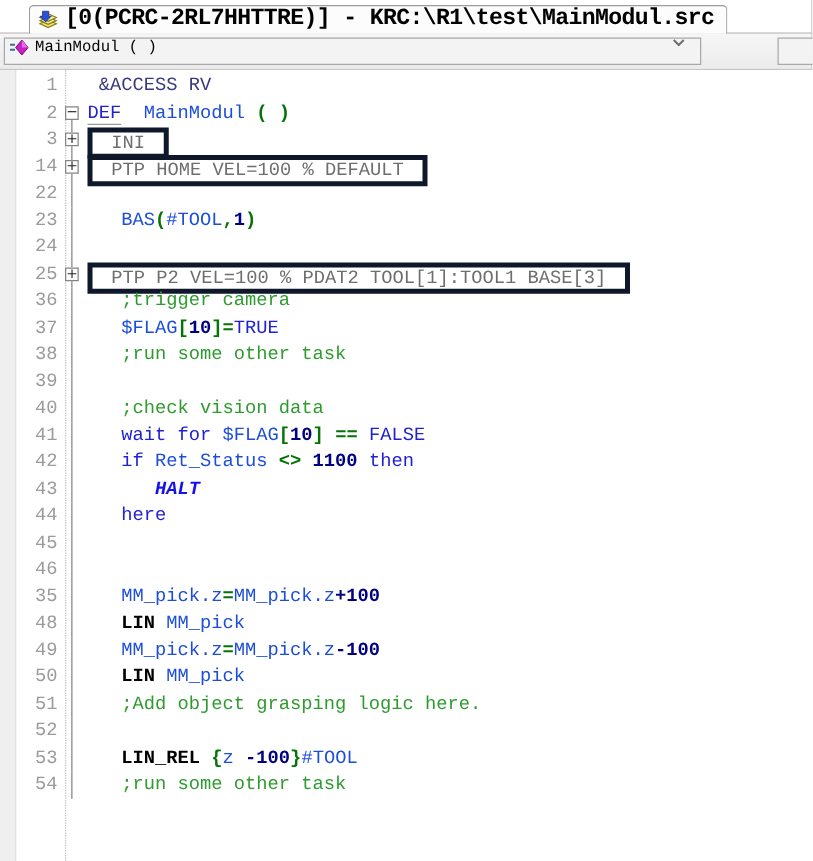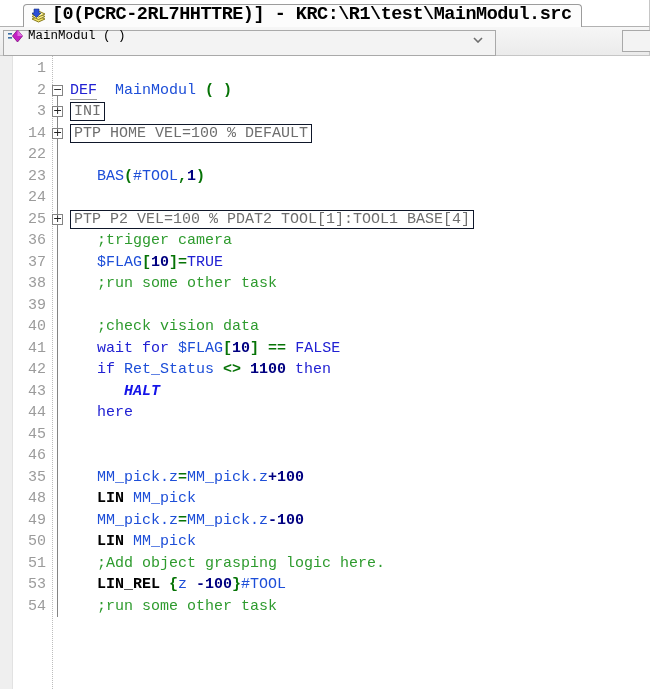--- a/index.html
+++ b/index.html
@@ -28,23 +28,23 @@
     letter-spacing:-0.5px;
   }
 
   
   .combobar{
     height:29px;background:linear-gradient(#f6f6f6,#ebebeb);
     border-bottom:1px solid #c6c6c6;position:relative;box-sizing:border-box;
     border-right:1px solid #c6c6c6;
   }
   .combo{
-    position:absolute;left:3px;top:3px;width:493px;height:22px;
+    position:absolute;left:3px;top:3px;width:558px;height:22px;
     background:#f3f3f3;border:1px solid #a9a9a9;box-sizing:border-box;
-    display:flex;align-items:flex-end;gap:5px;padding:12px 4px;cursor:default;
+    display:flex;align-items:flex-start;gap:5px;padding:0 4px;cursor:default;
   }
   .combo-label{font-size:12.5px;color:#000;white-space:pre;}
   .combo-chevron{margin-left:auto;margin-right:8px;display:flex;align-items:center;}
   .combo2{
     position:absolute;left:622px;top:3px;width:34px;height:22px;
     background:#f3f3f3;border:1px solid #a9a9a9;box-sizing:border-box;
   }
 
   
   .editor{
@@ -73,21 +73,21 @@
     cursor:pointer;font-family:"DejaVu Sans",sans-serif;
   }
   .vline-full{position:absolute;left:6px;top:0;bottom:0;width:1px;background:#848484;}
   .vline-top{position:absolute;left:6px;top:0;height:5px;width:1px;background:#848484;}
   .vline-bottom{position:absolute;left:6px;top:16px;bottom:0;width:1px;background:#848484;}
   .vline-half{position:absolute;left:6px;top:0;height:11px;width:1px;background:#848484;}
   .hline{position:absolute;left:6px;top:10px;right:1px;height:1px;background:#848484;}
 
   .code-text{flex:1;white-space:pre;color:#000;}
   .collapsed-box{
-    display:inline-block;border:1px solid #0f172a;padding:0 3px;
+    display:inline-block;border:4px solid #0f172a;padding:0 15px;
     line-height:17px;margin-top:1px;vertical-align:top;
     color:var(--c-fold_gray,#6e6e6e);
   }
 
   .sty-plain{color:#1d4ed8;}
   .sty-key{color:var(--c-keyword,#2121d3);}
   .sty-underline{border-bottom:1px solid #9b9b9b;margin-top:10px;}
   .sty-op{color:var(--c-operator,#067306);font-weight:bold;}
   .sty-num{color:var(--c-number,#000080);font-weight:bold;}
   .sty-comment{color:var(--c-comment,#2e9b2e);}
@@ -132,42 +132,43 @@
         </svg>
       </span>
     </div>
     <div class="combo2"></div>
   </div>
 
   <div class="editor">
     <div class="icon-strip"></div>
     <div class="dotted-sep"></div>
     <div class="code-lines">
-        <div class="code-row"><div class="gutter-num">1</div><div class="fold-cell"></div></div>
+        <div class="code-row"><div class="gutter-num">1</div><div class="fold-cell"></div><div class="code-text"><span class="sty-access"> &amp;ACCESS RV</span></div></div>
         <div class="code-row"><div class="gutter-num">2</div><div class="fold-cell"><div class="fold-box-marker">−</div><div class="vline-bottom"></div></div><div class="code-text"><span class="sty-key sty-underline">DEF</span><span class="sty-plain">  MainModul </span><span class="sty-op">( )</span></div></div>
         <div class="code-row"><div class="gutter-num">3</div><div class="fold-cell"><div class="vline-top"></div><div class="fold-box-marker">+</div><div class="vline-bottom"></div></div><div class="code-text"><span class="collapsed-box"><span class="sty-fold">INI</span></span></div></div>
         <div class="code-row"><div class="gutter-num">14</div><div class="fold-cell"><div class="vline-top"></div><div class="fold-box-marker">+</div><div class="vline-bottom"></div></div><div class="code-text"><span class="collapsed-box"><span class="sty-fold">PTP HOME VEL=100 % DEFAULT</span></span></div></div>
         <div class="code-row"><div class="gutter-num">22</div><div class="fold-cell"><div class="vline-full"></div></div><div class="code-text"></div></div>
         <div class="code-row"><div class="gutter-num">23</div><div class="fold-cell"><div class="vline-full"></div></div><div class="code-text"><span class="sty-plain">   BAS</span><span class="sty-op">(</span><span class="sty-plain">#TOOL</span><span class="sty-op">,</span><span class="sty-num">1</span><span class="sty-op">)</span></div></div>
         <div class="code-row"><div class="gutter-num">24</div><div class="fold-cell"><div class="vline-full"></div></div><div class="code-text"></div></div>
-        <div class="code-row"><div class="gutter-num">25</div><div class="fold-cell"><div class="vline-top"></div><div class="fold-box-marker">+</div><div class="vline-bottom"></div></div><div class="code-text"><span class="collapsed-box"><span class="sty-fold">PTP P2 VEL=100 % PDAT2 TOOL[1]:TOOL1 BASE[4]</span></span></div></div>
+        <div class="code-row"><div class="gutter-num">25</div><div class="fold-cell"><div class="vline-top"></div><div class="fold-box-marker">+</div><div class="vline-bottom"></div></div><div class="code-text"><span class="collapsed-box"><span class="sty-fold">PTP P2 VEL=100 % PDAT2 TOOL[1]:TOOL1 BASE[3]</span></span></div></div>
         <div class="code-row"><div class="gutter-num">36</div><div class="fold-cell"><div class="vline-full"></div></div><div class="code-text"><span class="sty-comment">   ;trigger camera</span></div></div>
         <div class="code-row"><div class="gutter-num">37</div><div class="fold-cell"><div class="vline-full"></div></div><div class="code-text"><span class="sty-plain">   $FLAG</span><span class="sty-op">[</span><span class="sty-num">10</span><span class="sty-op">]</span><span class="sty-op">=</span><span class="sty-key">TRUE</span></div></div>
         <div class="code-row"><div class="gutter-num">38</div><div class="fold-cell"><div class="vline-full"></div></div><div class="code-text"><span class="sty-comment">   ;run some other task</span></div></div>
         <div class="code-row"><div class="gutter-num">39</div><div class="fold-cell"><div class="vline-full"></div></div><div class="code-text"></div></div>
         <div class="code-row"><div class="gutter-num">40</div><div class="fold-cell"><div class="vline-full"></div></div><div class="code-text"><span class="sty-comment">   ;check vision data</span></div></div>
         <div class="code-row"><div class="gutter-num">41</div><div class="fold-cell"><div class="vline-full"></div></div><div class="code-text"><span class="sty-key">   wait for </span><span class="sty-plain">$FLAG</span><span class="sty-op">[</span><span class="sty-num">10</span><span class="sty-op">]</span><span class="sty-plain"> </span><span class="sty-op">==</span><span class="sty-plain"> </span><span class="sty-key">FALSE</span></div></div>
         <div class="code-row"><div class="gutter-num">42</div><div class="fold-cell"><div class="vline-full"></div></div><div class="code-text"><span class="sty-key">   if </span><span class="sty-plain">Ret_Status </span><span class="sty-op">&lt;&gt;</span><span class="sty-plain"> </span><span class="sty-num">1100</span><span class="sty-plain"> </span><span class="sty-key">then</span></div></div>
         <div class="code-row"><div class="gutter-num">43</div><div class="fold-cell"><div class="vline-full"></div></div><div class="code-text"><span class="sty-plain">      </span><span class="sty-halt">HALT</span></div></div>
         <div class="code-row"><div class="gutter-num">44</div><div class="fold-cell"><div class="vline-full"></div></div><div class="code-text"><span class="sty-key">   here</span></div></div>
         <div class="code-row"><div class="gutter-num">45</div><div class="fold-cell"><div class="vline-full"></div></div><div class="code-text"></div></div>
         <div class="code-row"><div class="gutter-num">46</div><div class="fold-cell"><div class="vline-full"></div></div></div>
         <div class="code-row"><div class="gutter-num">35</div><div class="fold-cell"><div class="vline-full"></div></div><div class="code-text"><span class="sty-plain">   MM_pick.z</span><span class="sty-op">=</span><span class="sty-plain">MM_pick.z</span><span class="sty-num">+100</span></div></div>
         <div class="code-row"><div class="gutter-num">48</div><div class="fold-cell"><div class="vline-full"></div></div><div class="code-text"><span class="sty-plain">   </span><span class="sty-bold">LIN</span><span class="sty-plain"> MM_pick</span></div></div>
         <div class="code-row"><div class="gutter-num">49</div><div class="fold-cell"><div class="vline-full"></div></div><div class="code-text"><span class="sty-plain">   MM_pick.z</span><span class="sty-op">=</span><span class="sty-plain">MM_pick.z</span><span class="sty-num">-100</span></div></div>
         <div class="code-row"><div class="gutter-num">50</div><div class="fold-cell"><div class="vline-full"></div></div><div class="code-text"><span class="sty-plain">   </span><span class="sty-bold">LIN</span><span class="sty-plain"> MM_pick</span></div></div>
         <div class="code-row"><div class="gutter-num">51</div><div class="fold-cell"><div class="vline-full"></div></div><div class="code-text"><span class="sty-comment">   ;Add object grasping logic here.</span></div></div>
+        <div class="code-row"><div class="gutter-num">52</div><div class="fold-cell"><div class="vline-full"></div></div><div class="code-text"></div></div>
         <div class="code-row"><div class="gutter-num">53</div><div class="fold-cell"><div class="vline-full"></div></div><div class="code-text"><span class="sty-plain">   </span><span class="sty-bold">LIN_REL</span><span class="sty-plain"> </span><span class="sty-op">{</span><span class="sty-plain">z </span><span class="sty-num">-100</span><span class="sty-op">}</span><span class="sty-plain">#TOOL</span></div></div>
         <div class="code-row"><div class="gutter-num">54</div><div class="fold-cell"><div class="vline-full"></div></div><div class="code-text"><span class="sty-comment">   ;run some other task</span></div></div>
       </div>
   </div>
 
 </div>
 
 </body></html>

